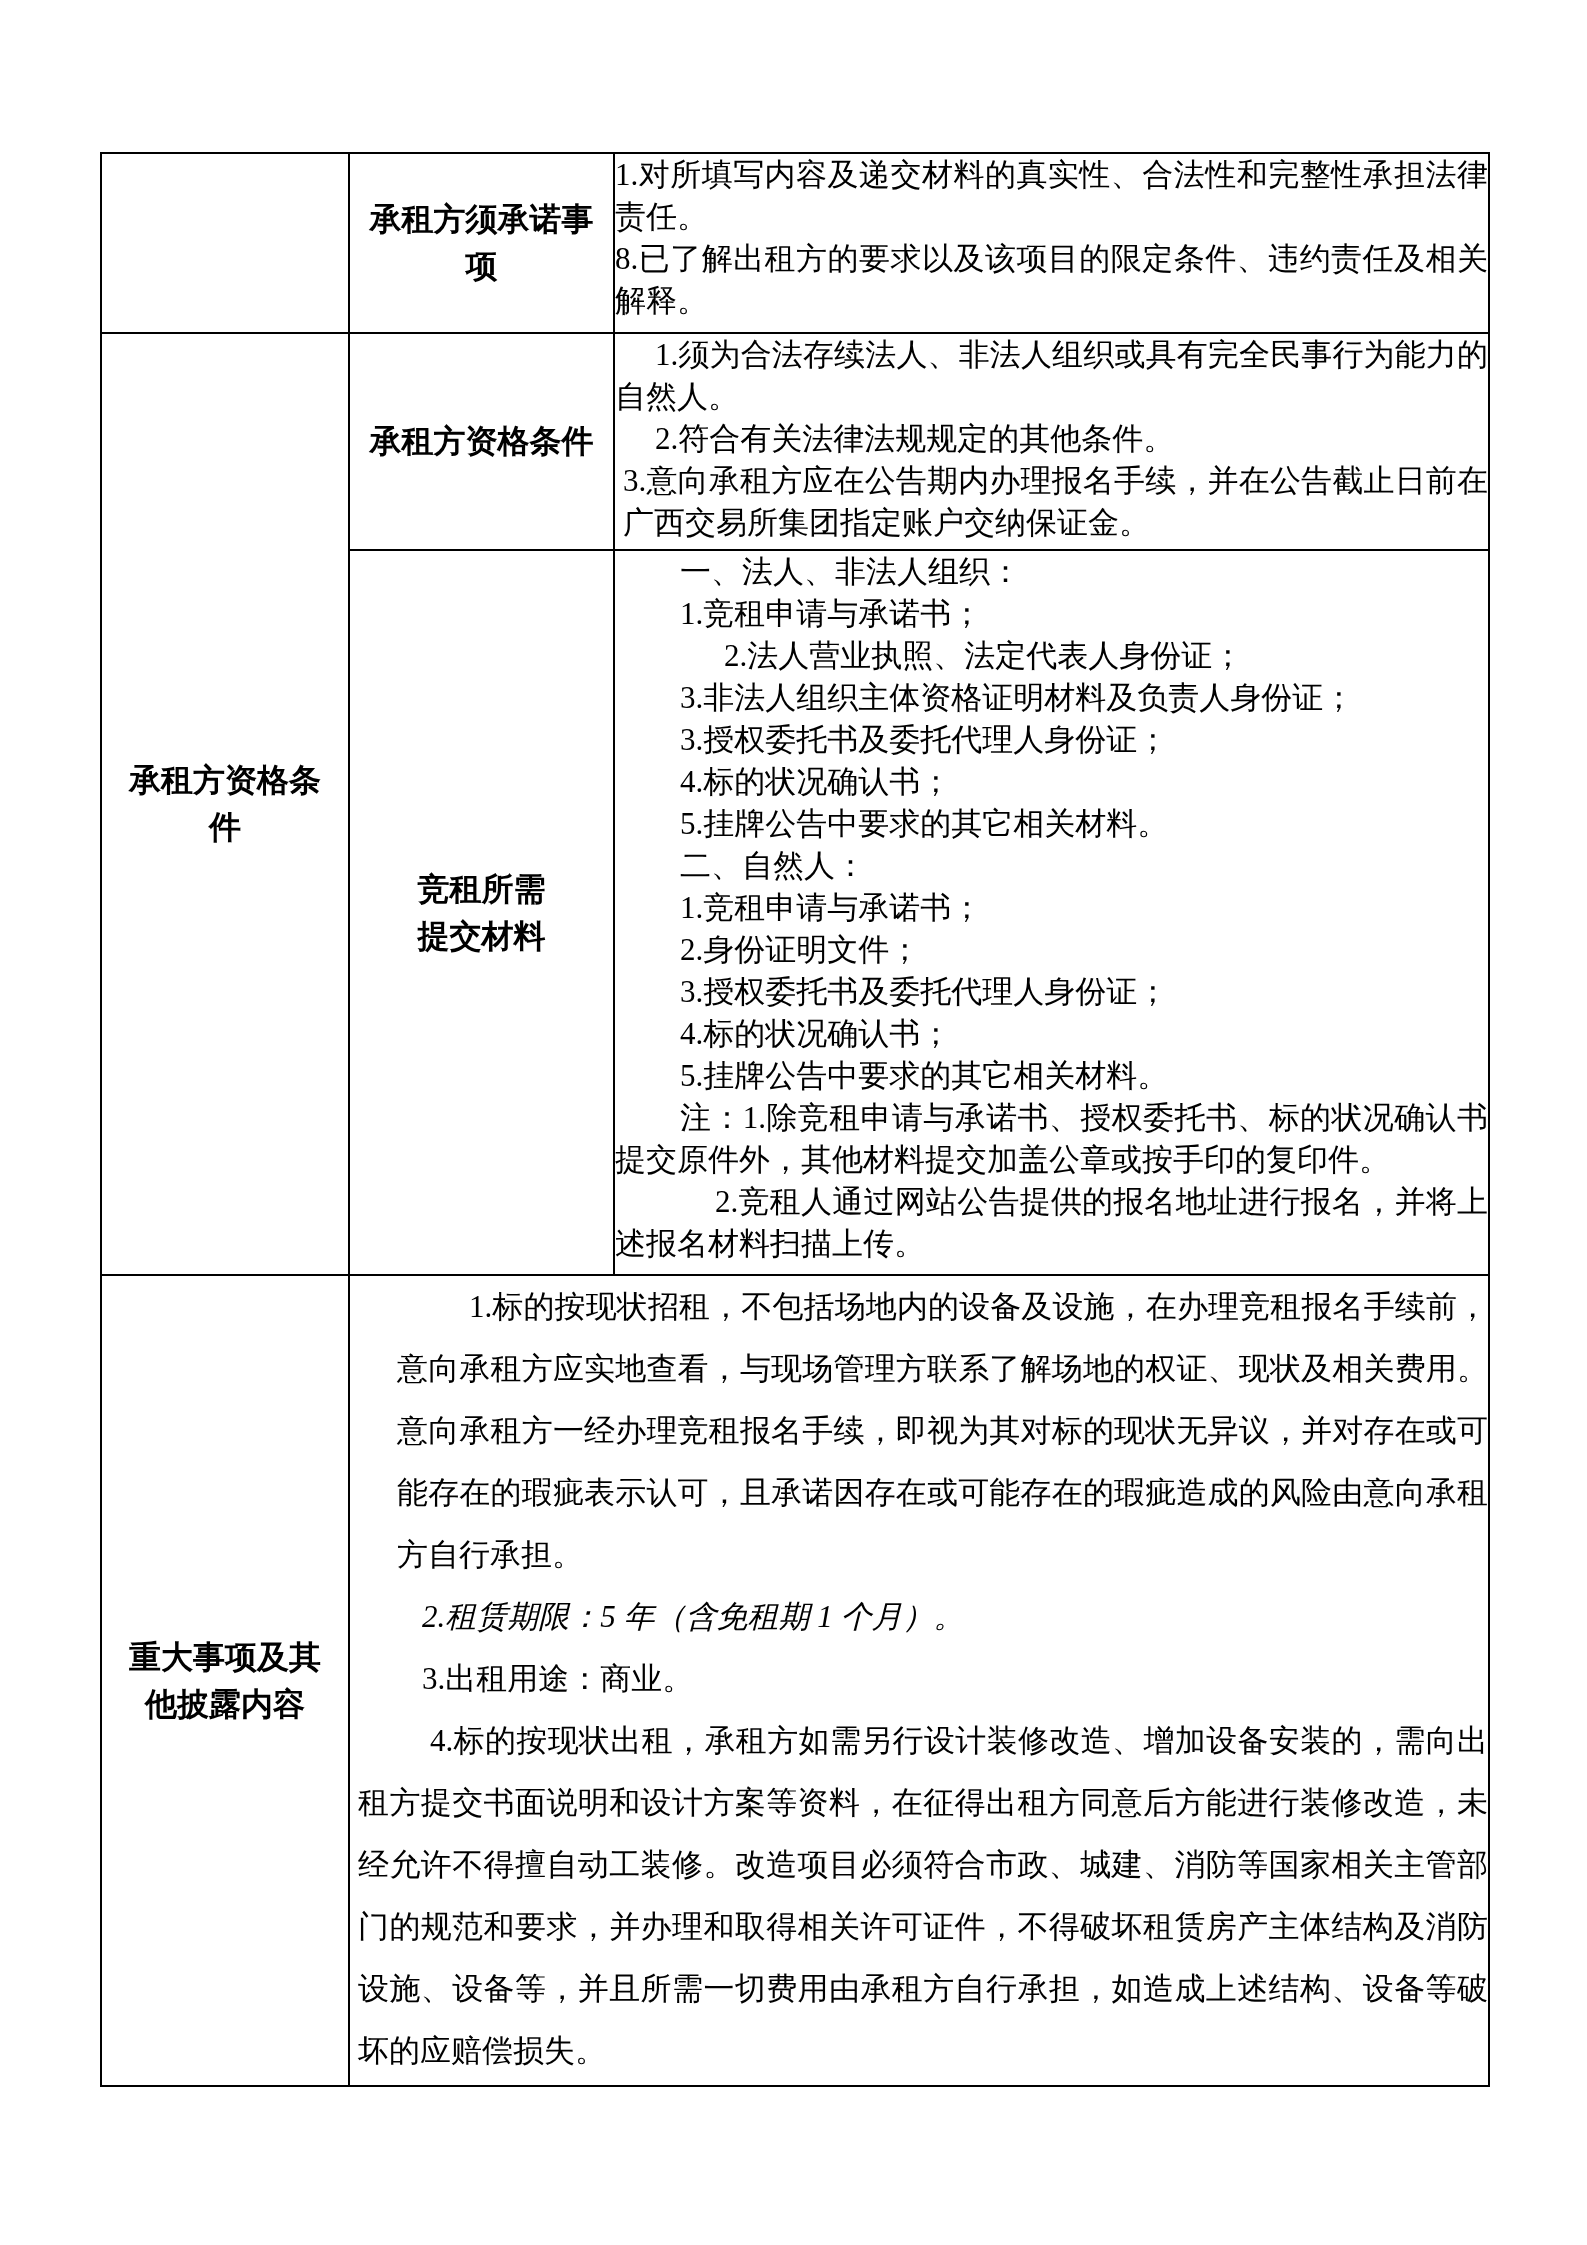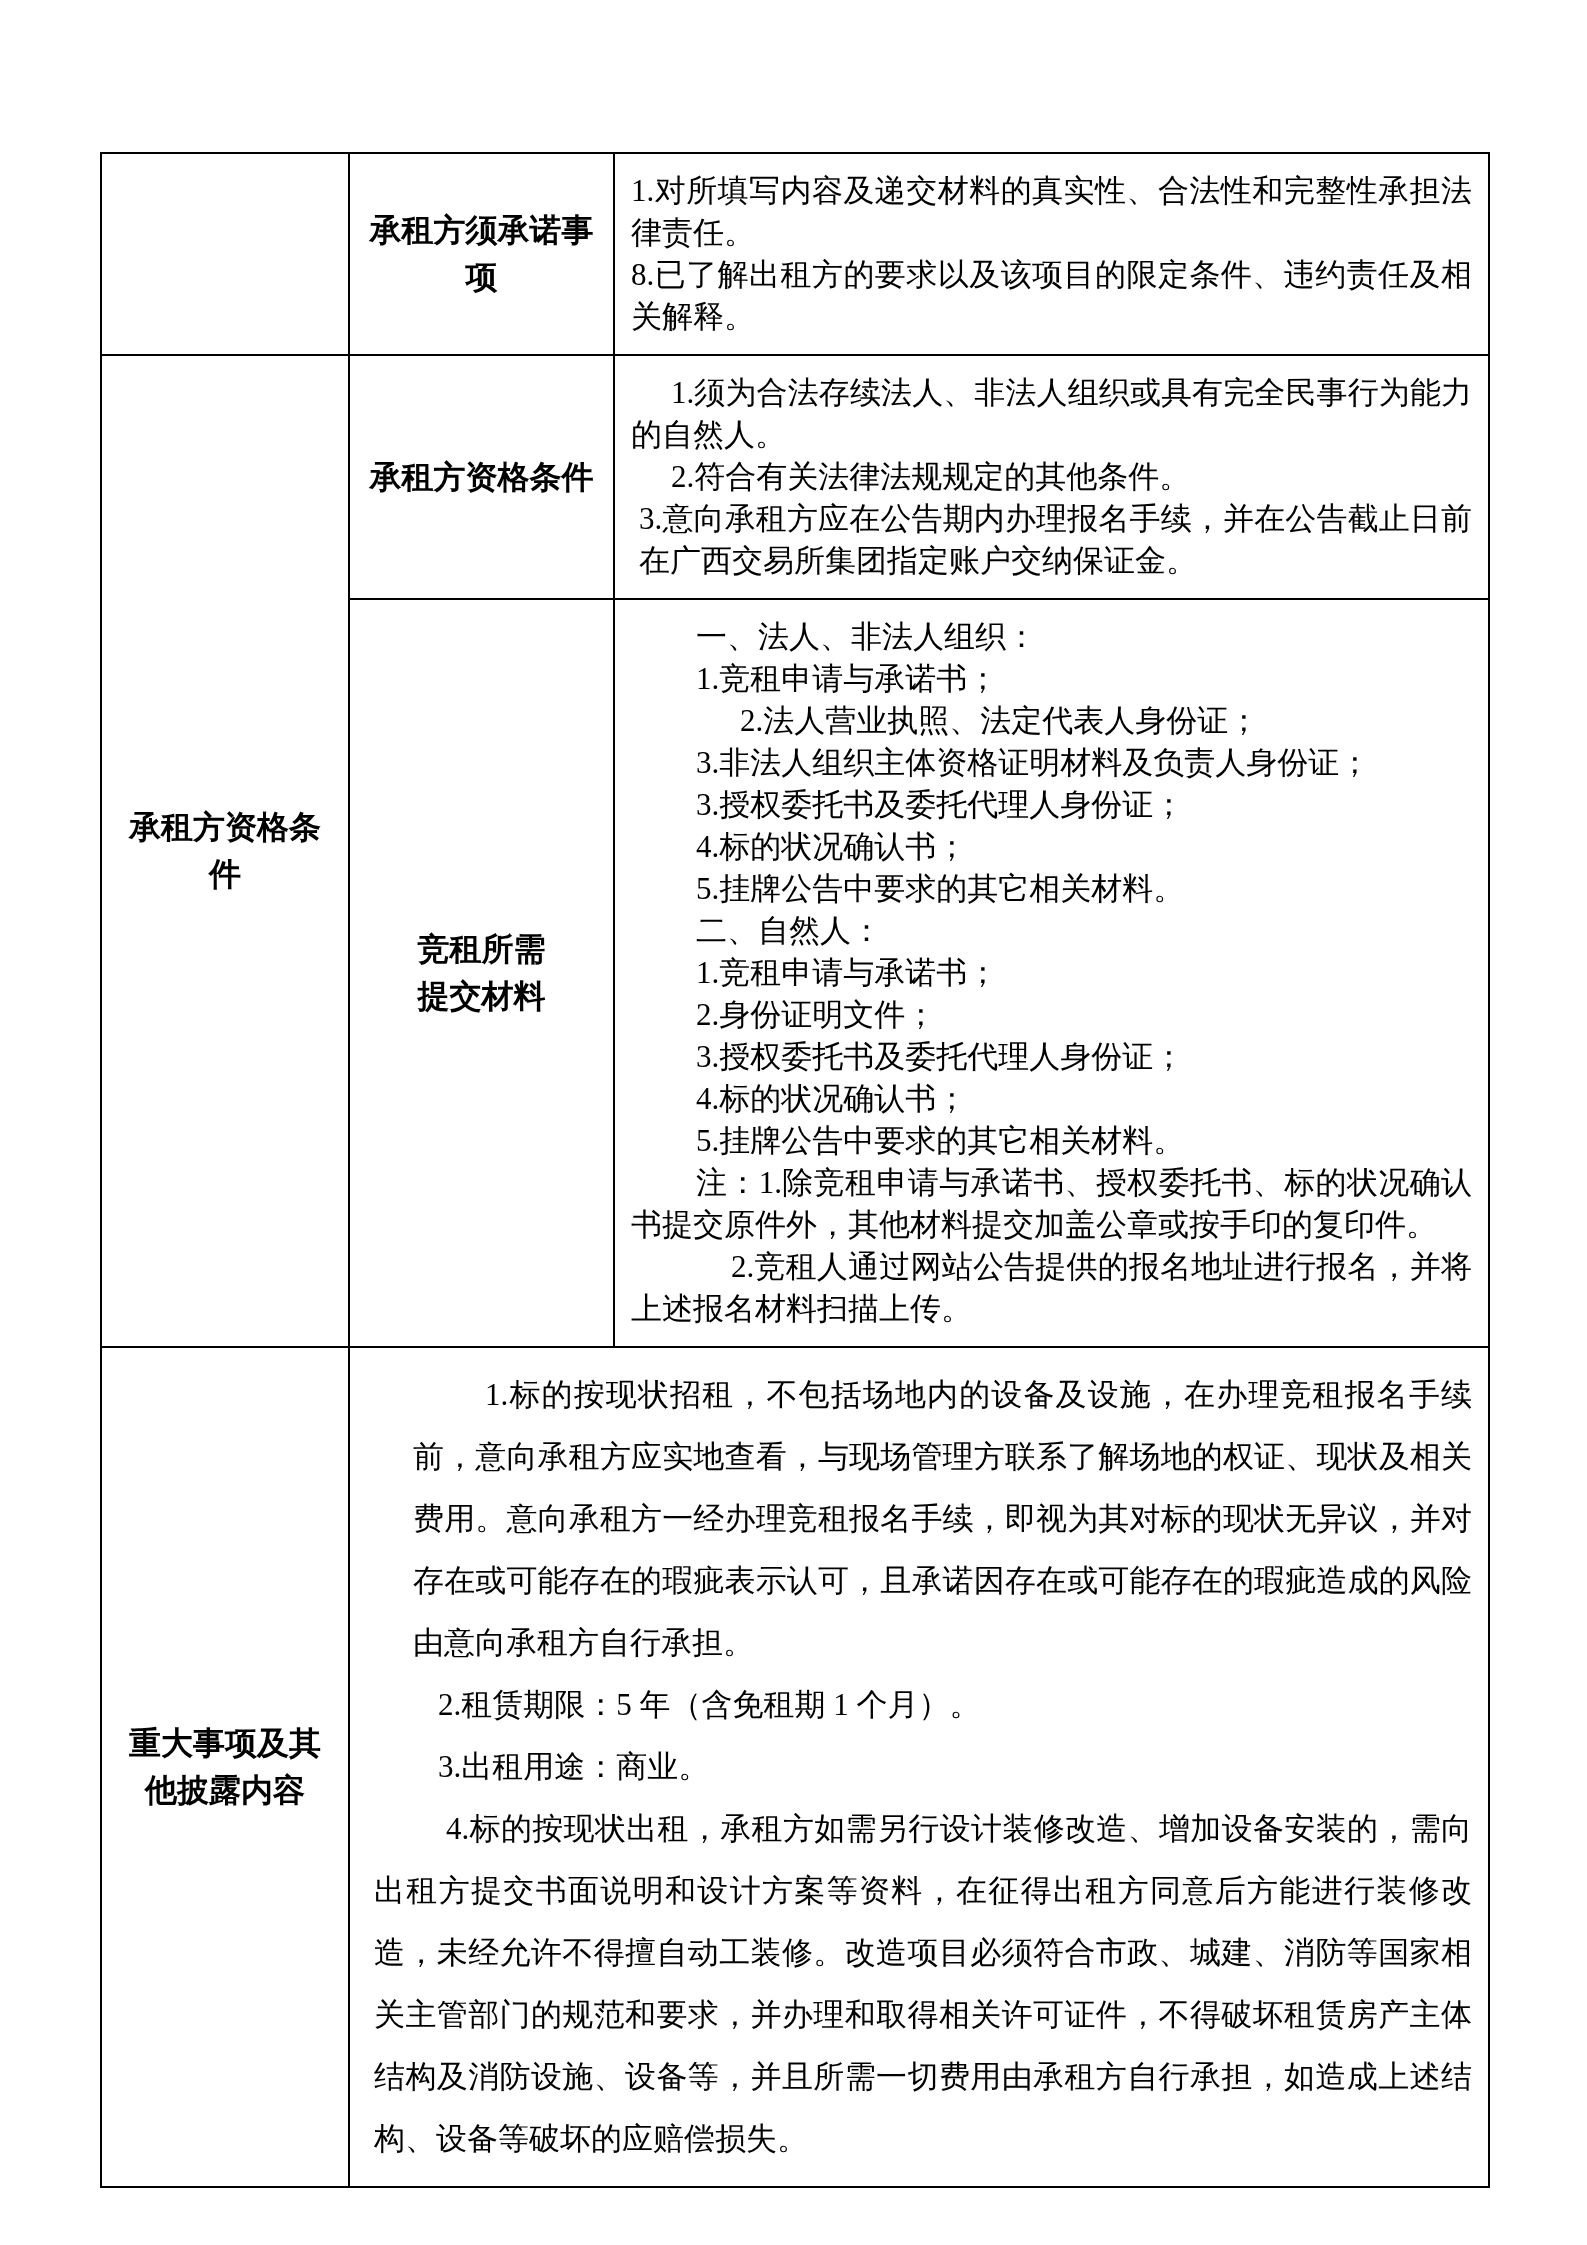--- a/index.html
+++ b/index.html
@@ -20,21 +20,21 @@
     position: absolute;
     left: 100px;
     top: 152px;
     width: 1388px;
     border-collapse: collapse;
     table-layout: fixed;
   }
   table.doc-table td {
     border: 2px solid #000000;
     box-sizing: border-box;
-    padding: 16px;
+    padding: 0;
   }
   td.label-cell {
     vertical-align: middle;
     text-align: center;
     font-weight: bold;
     font-size: 32px;
     line-height: 47px;
     white-space: pre-line;
     padding: 4px 8px;
   }
@@ -102,20 +102,20 @@
             <p style="text-indent: 65px;">5.挂牌公告中要求的其它相关材料。</p>
             <p style="text-indent: 65px;">注：1.除竞租申请与承诺书、授权委托书、标的状况确认书提交原件外，其他材料提交加盖公章或按手印的复印件。</p>
             <p style="text-indent: 100px;">2.竞租人通过网站公告提供的报名地址进行报名，并将上述报名材料扫描上传。</p>
           </td>
       </tr>
       <tr style="height:811px">
         <td class="label-cell">重大事项及其
 他披露内容</td>
         <td class="content-cell content-wide" colspan="2">
             <p style="text-indent: 72px; margin-left: 47px;">1.标的按现状招租，不包括场地内的设备及设施，在办理竞租报名手续前，意向承租方应实地查看，与现场管理方联系了解场地的权证、现状及相关费用。意向承租方一经办理竞租报名手续，即视为其对标的现状无异议，并对存在或可能存在的瑕疵表示认可，且承诺因存在或可能存在的瑕疵造成的风险由意向承租方自行承担。</p>
-            <p style="text-indent: 72px;">2.租赁期限：5 年（含免租期 1 个月）。</p>
+            <p style="text-indent: 72px; font-style: italic;">2.租赁期限：5 年（含免租期 1 个月）。</p>
             <p style="text-indent: 72px;">3.出租用途：商业。</p>
             <p style="text-indent: 72px; margin-left: 8px;">4.标的按现状出租，承租方如需另行设计装修改造、增加设备安装的，需向出租方提交书面说明和设计方案等资料，在征得出租方同意后方能进行装修改造，未经允许不得擅自动工装修。改造项目必须符合市政、城建、消防等国家相关主管部门的规范和要求，并办理和取得相关许可证件，不得破坏租赁房产主体结构及消防设施、设备等，并且所需一切费用由承租方自行承担，如造成上述结构、设备等破坏的应赔偿损失。</p>
           </td>
       </tr>
     </tbody>
   </table>
 </div>
 
 </body></html>

